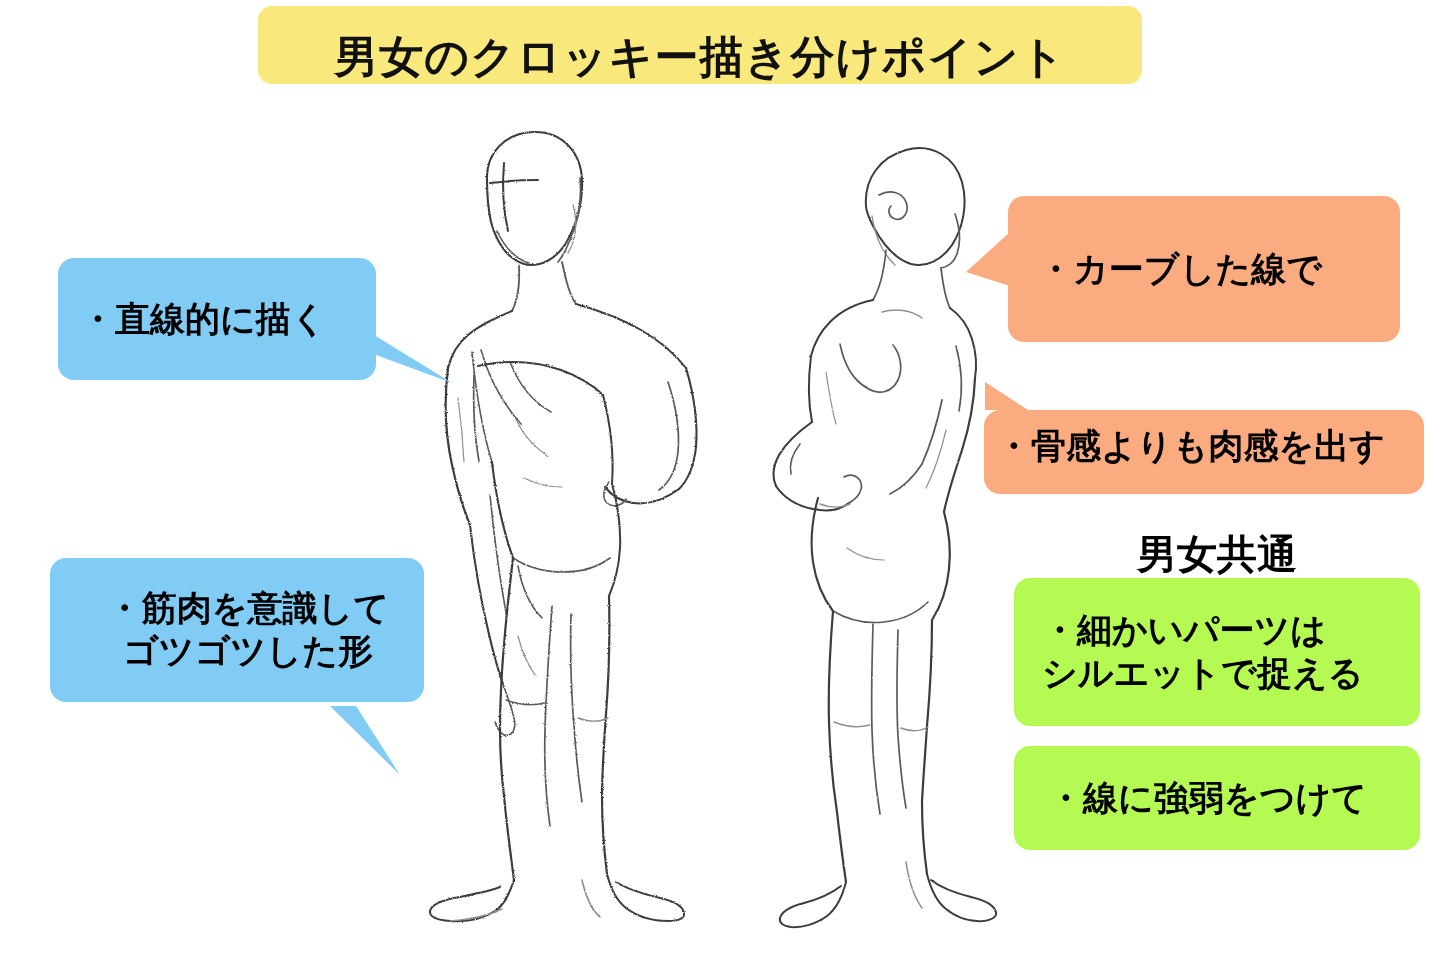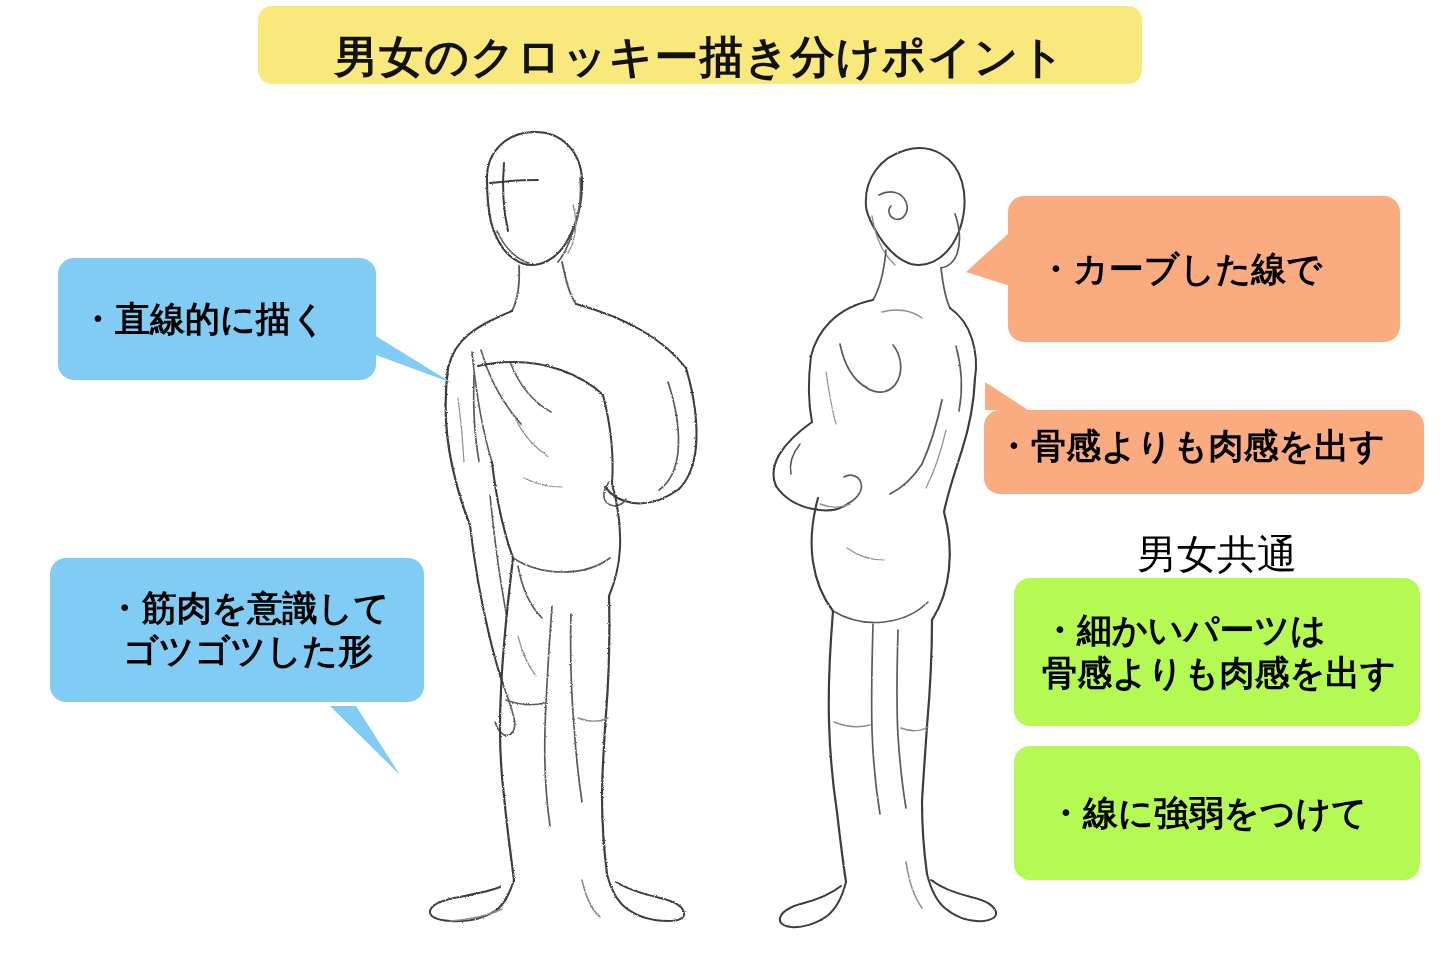--- a/index.html
+++ b/index.html
@@ -86,31 +86,31 @@
   #callout-female-2 {
     left: 984px; top: 410px; width: 440px; height: 84px;
     padding: 0 0 12px 12px;
   }
 
   #common-heading {
     position: absolute;
     left: 1014px; top: 534px; width: 406px;
     text-align: center;
     font-size: 40px;
-    font-weight: 400;
+    font-weight: 700;
     color: #000000;
     line-height: 1;
   }
   #callout-common-1 {
     left: 1014px; top: 578px; width: 406px; height: 148px;
     padding: 0 0 0 28px;
     justify-content: center;
   }
   #callout-common-2 {
-    left: 1014px; top: 746px; width: 406px; height: 134px;
+    left: 1014px; top: 746px; width: 406px; height: 104px;
     padding: 0 0 0 34px;
   }
 
   
   #tails {
     position: absolute;
     left: 0; top: 0;
     width: 1440px; height: 960px;
     pointer-events: none;
   }
@@ -321,20 +321,20 @@
   </div>
 
   <div class="callout orange" id="callout-female-2">
     <div class="line">・骨感よりも肉感を出す</div>
   </div>
 
   <div id="common-heading">男女共通</div>
 
   <div class="callout green" id="callout-common-1">
     <div class="line">・細かいパーツは</div>
-    <div class="line">骨感よりも肉感を出す</div>
+    <div class="line">シルエットで捉える</div>
   </div>
 
   <div class="callout green" id="callout-common-2">
     <div class="line">・線に強弱をつけて</div>
   </div>
 
 </div>
 
 </body></html>

